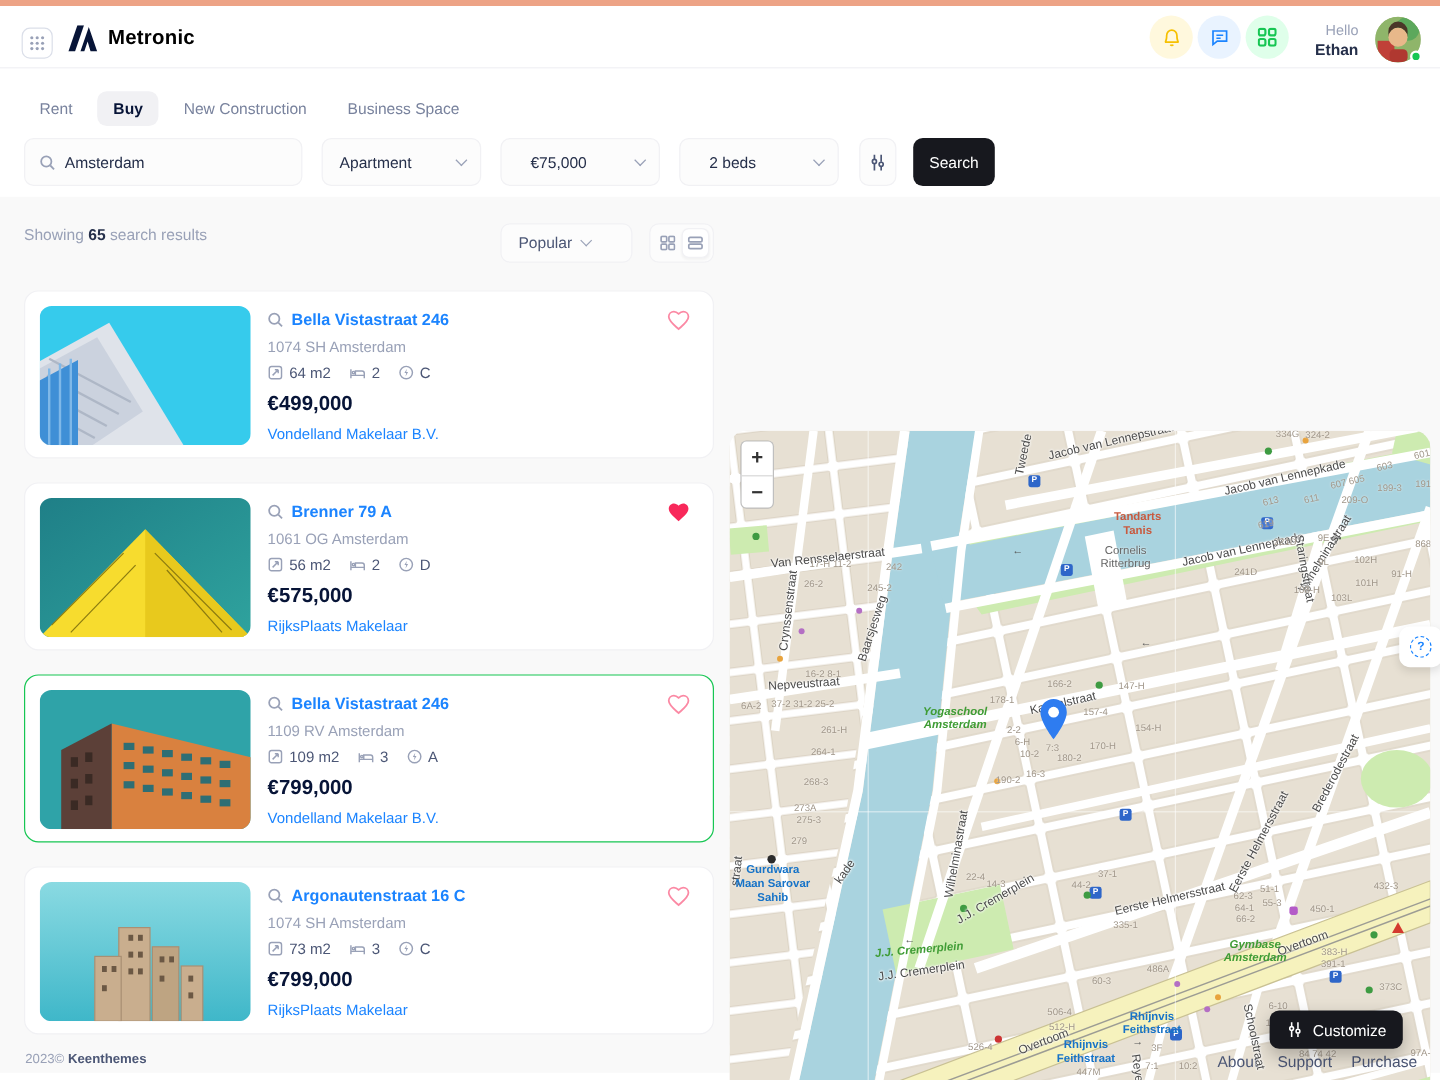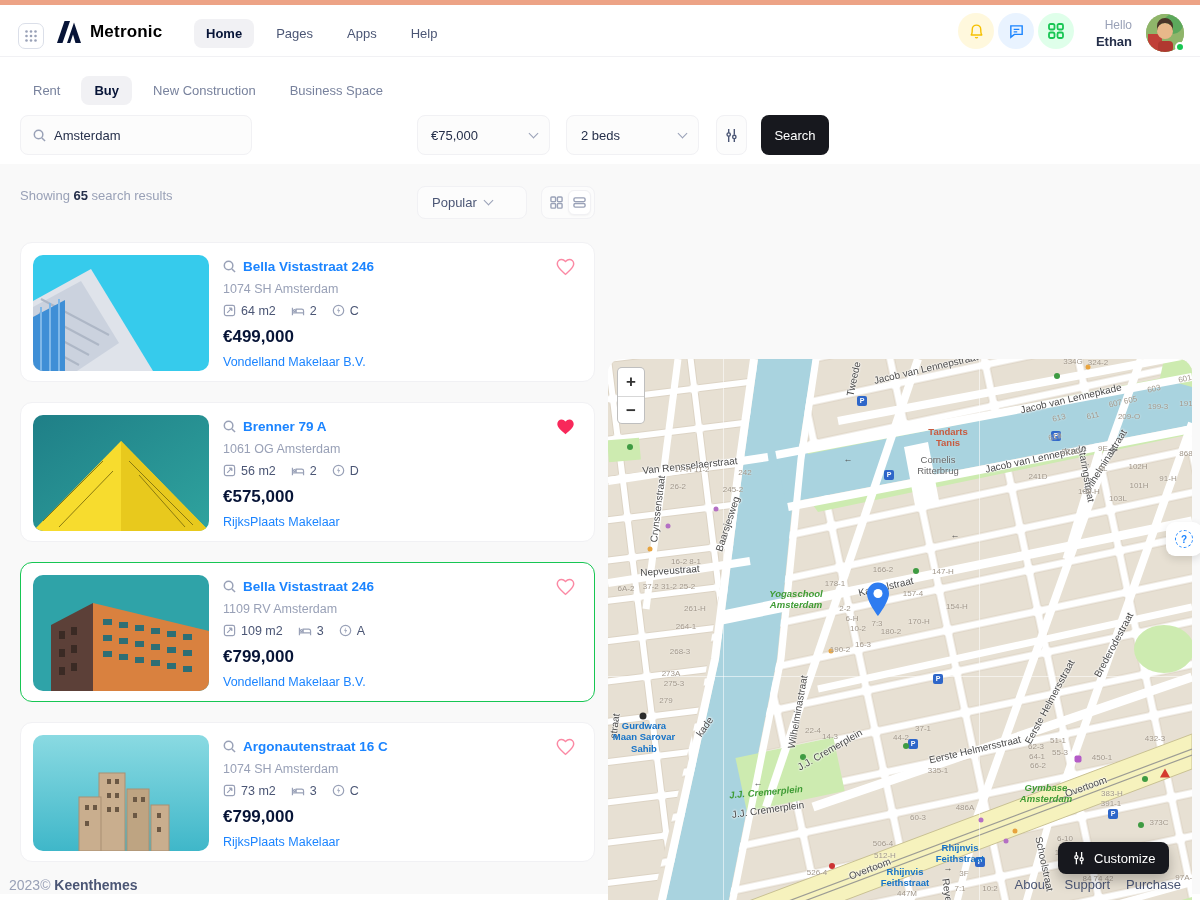--- a/index.html
+++ b/index.html
@@ -72,21 +72,21 @@
 .zoomctl{left:9px;top:8px;width:28px;height:57px;background:#fff;border:1px solid rgba(0,0,0,.25);border-radius:5px;z-index:6}
 .zbtn{width:26px;height:28px;display:flex;align-items:center;justify-content:center;font-size:17px;font-weight:700;color:#333;cursor:pointer}
 .zdiv{height:1px;background:#D7D7D7}
 .pin{z-index:6}
 .seam{position:absolute;background:rgba(255,255,255,.55);z-index:2;pointer-events:none}
 
 .help-btn{left:1166px;top:522px;width:36px;height:34px;background:#fff;border-radius:9px;box-shadow:0 3px 8px rgba(0,0,0,.12);display:flex;align-items:center;justify-content:center;cursor:pointer;z-index:20}
 .help-badge{width:18px;height:18px;border:1.5px dashed #1B84FF;border-radius:50%;color:#1B84FF;font-size:10px;font-weight:700;display:flex;align-items:center;justify-content:center}
 .customize{left:1058px;top:842px;height:32px;padding:0 14px;gap:8px;box-shadow:0 6px 14px rgba(0,0,0,.25);z-index:21}
 
-.foot-left{left:9px;top:877px;font-size:14px;color:#99A1B7}
+.foot-left{left:21px;top:877px;font-size:11px;color:#99A1B7}
 .foot-left b{color:#4B5675;font-weight:600}
 .foot-links{right:19px;top:877px;display:flex;gap:16px;font-size:13px;color:#4B5675}
 .foot-links span{cursor:pointer}
 </style>
 </head>
 <body>
 
 <div class="abs top-accent"></div>
 <div class="abs hdr">
   <div class="abs grid-btn">
@@ -104,26 +104,20 @@
         </g>
     </svg>
   </div>
   <div class="abs logo">
     <svg width="26" height="22" viewBox="0 0 26 22">
       <polygon points="1,22 8.5,0 14,0 6.5,22" fill="#071437"></polygon>
       <polygon points="11,22 18,1.5 25,22 19.5,22 17,13.5 14.2,22" fill="#071437"></polygon>
     </svg>
     <span class="logo-text">Metronic</span>
   </div>
-  <div class="abs nav">
-    <span class="nav-item active">Home</span>
-    <span class="nav-item">Pages</span>
-    <span class="nav-item">Apps</span>
-    <span class="nav-item">Help</span>
-  </div>
   <div class="abs circ" style="right:206px;top:8px;background:#FFF8DD">
     <svg width="17" height="17" viewBox="0 0 24 24" fill="none" stroke="#F6C000" stroke-width="2">
       <path d="M18 9a6 6 0 1 0-12 0c0 7-2 8-2 8h16s-2-1-2-8"></path>
         <path d="M10.3 20a2 2 0 0 0 3.4 0"></path>
     </svg>
   </div>
   <div class="abs circ" style="right:166px;top:8px;background:#E9F3FF">
     <svg width="17" height="17" viewBox="0 0 24 24" fill="none" stroke="#1B84FF" stroke-width="2">
       <path d="M4 4h16v12H9l-5 4z"></path>
         <path d="M8 9h8M8 12.5h5"></path>
@@ -161,25 +155,29 @@
     <span class="tab">New Construction</span>
     <span class="tab">Business Space</span>
   </div>
   <div class="abs field" style="left:20px;top:57px;width:232px;padding:0 12px;gap:8px;cursor:text">
     <svg width="13" height="13" viewBox="0 0 14 14" fill="none" stroke="#99A1B7" stroke-width="1.6">
       <circle cx="6" cy="6" r="4.6"></circle>
         <path d="M9.6 9.6 L13 13"></path>
     </svg>
     <span class="val">Amsterdam</span>
   </div>
-  <div class="abs field" style="left:417px;top:57px;width:133px;padding-left:13px">
+  <div class="abs field" style="left:268px;top:57px;width:133px;padding-left:14px">
+    <span class="val">Apartment</span>
+    <span class="chev"></span>
+  </div>
+  <div class="abs field" style="left:417px;top:57px;width:133px;padding-left:24px">
     <span class="val">€75,000</span>
     <span class="chev"></span>
   </div>
-  <div class="abs field" style="left:566px;top:57px;width:133px;padding-left:14px">
+  <div class="abs field" style="left:566px;top:57px;width:133px;padding-left:24px">
     <span class="val">2 beds</span>
     <span class="chev"></span>
   </div>
   <div class="abs field" style="left:716px;top:57px;width:31px;justify-content:center">
     <svg width="15" height="15" viewBox="0 0 16 16" fill="none" stroke="#4B5675" stroke-width="1.5">
       <path d="M5 1v4.2M5 8.8V15M11 1v6.2M11 11.8V15"></path>
         <circle cx="5" cy="7" r="1.8"></circle>
         <circle cx="11" cy="9.5" r="1.8"></circle>
     </svg>
   </div>

